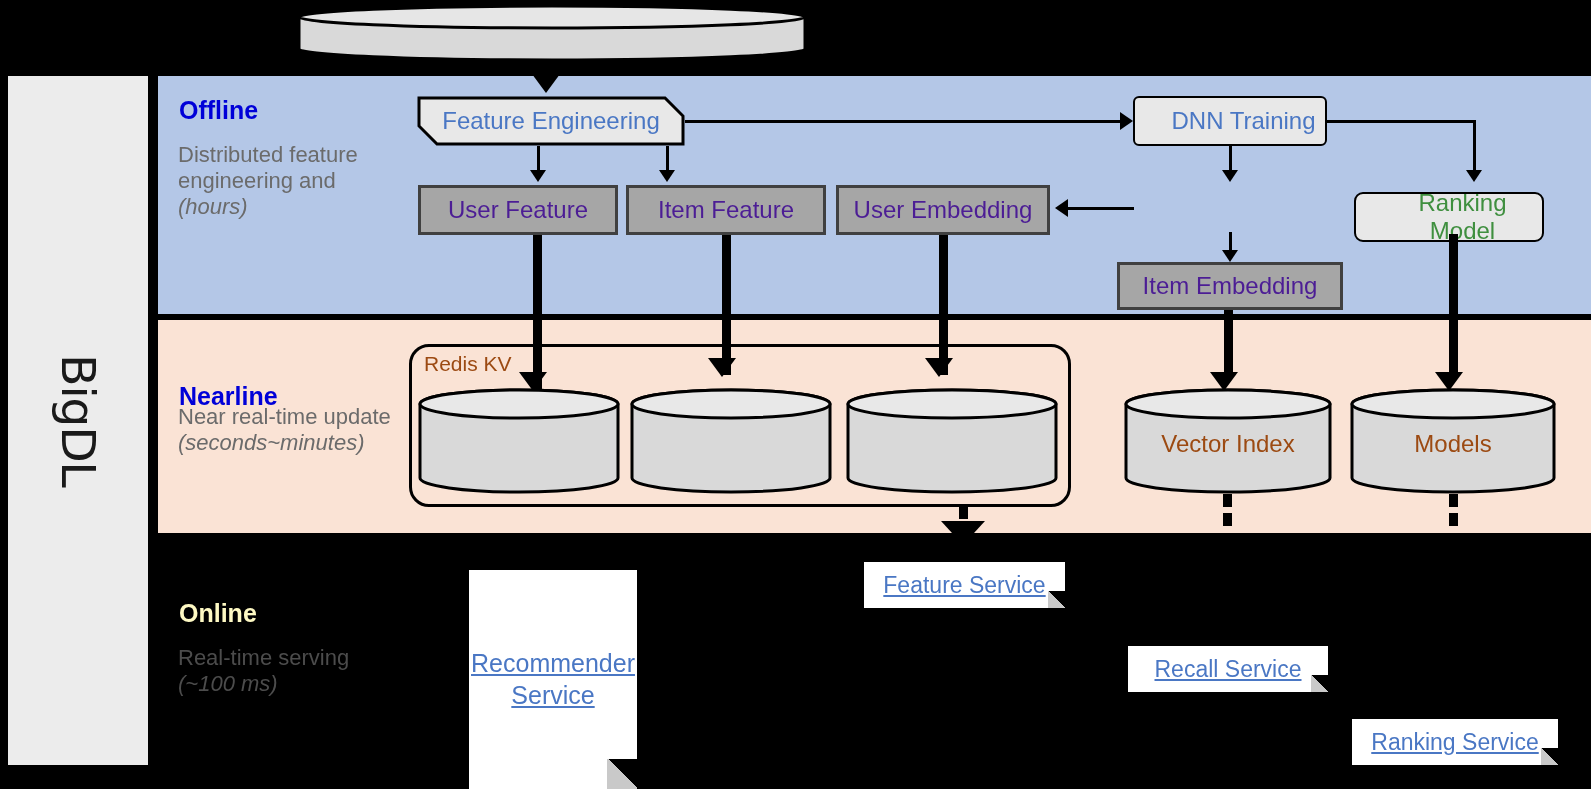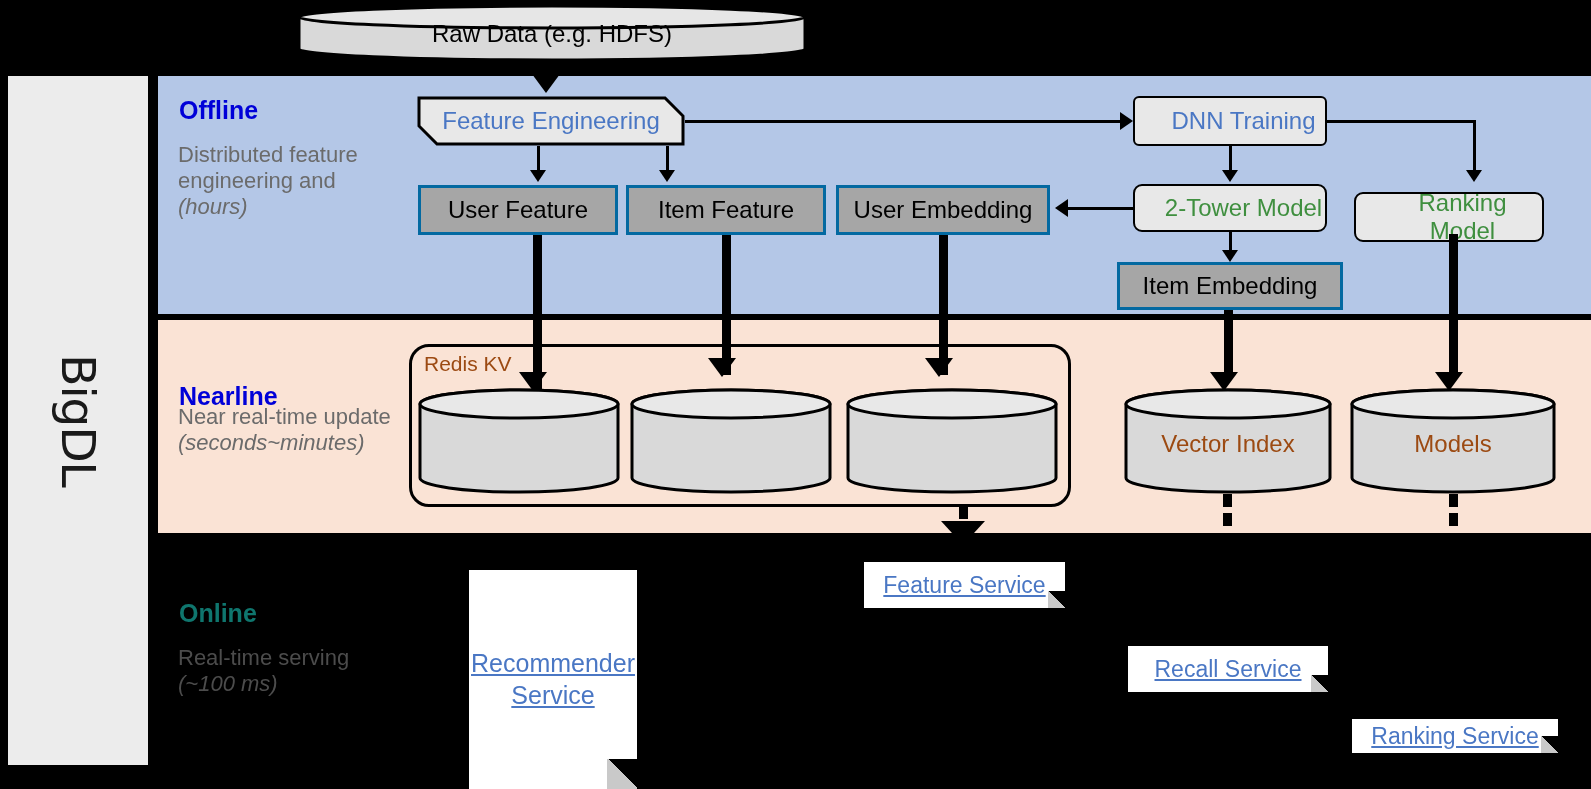--- a/index.html
+++ b/index.html
@@ -15,27 +15,27 @@
   
   #bigdl{position:absolute;left:8px;top:76px;width:140px;height:689px;background:#ececec;
          display:flex;align-items:center;justify-content:center;}
   #bigdl span{transform:rotate(90deg);font-size:47px;color:#1a1a1a;white-space:nowrap;
               font-family:"DejaVu Sans",sans-serif;letter-spacing:-1px;}
 
   
   .band-title{position:absolute;font-size:25px;font-weight:bold;color:#0000d8;}
   .band-sub{position:absolute;font-size:22px;color:#6b6b6b;line-height:1.18;width:230px;}
   .band-sub i{font-style:italic;}
-  #online-title{color:#0f766e;}
+  #online-title{color:#fef9c3;}
   #online-sub{color:#4c4c4c;}
 
   
   .box{position:absolute;box-sizing:border-box;display:flex;align-items:center;
        justify-content:center;text-align:center;}
-  .gray-box{background:#a6a6a6;border:3px solid #0369a1;color:#000000;font-size:24px;}
+  .gray-box{background:#a6a6a6;border:3px solid #404040;color:#4c1d95;font-size:24px;}
   .proc-box{background:#e8e8e8;border:2.5px solid #000;border-radius:9px;font-size:24px;padding-left:27px;}
   .blue-text{color:#4a77c4;}
   .green-text{color:#3f8f3f;}
   .brown-text{color:#9c4a12;}
   #fe-border{position:absolute;}
   #fe-border svg{display:block;}
 
   
   .cyl{position:absolute;}
   .cyl svg{display:block;overflow:visible;}
@@ -91,44 +91,40 @@
 
   <div class="band-title" id="online-title" style="left:179px;top:599px;">Online</div>
   <div class="band-sub" id="online-sub" style="left:178px;top:645px;"><span>Real-time serving </span><i>(~100 ms)</i></div>
 
   <div class="cyl" style="left:296px;top:4px;">
     <svg width="512" height="58" viewBox="0 0 512 58">
       <path d="M3,13 A253,11 0 0 1 509,13 L509,45 A253,11 0 0 1 3,45 Z" fill="#d9d9d9" stroke="#000" stroke-width="3"></path>
       <ellipse cx="256" cy="13" rx="253" ry="11" fill="#e6e6e6" stroke="#000" stroke-width="3"></ellipse>
     </svg>
   </div>
-  <div class="cyl-label" style="left:296px;top:20px;width:512px;">Raw Data (e.g. HDFS)</div>
 
   <div class="conn thick-v" style="left:546px;top:60px;height:18px;"></div>
   <div class="arrow-down-thick" style="left:532px;top:74px;"></div>
 
   <div id="fe-border" style="left:417px;top:96px;">
     <svg width="268" height="50" viewBox="0 0 268 50">
       <path d="M2,2 L248,2 L266,20 L266,48 L20,48 L2,30 Z" fill="#e8e8e8" stroke="#000" stroke-width="3"></path>
     </svg>
   </div>
   <div class="box" id="feature-engineering-label" style="left:417px;top:96px;width:268px;height:50px;font-size:24px;">
     <span class="blue-text">Feature Engineering</span>
   </div>
 
   <div class="box proc-box" id="dnn-training" style="left:1133px;top:96px;width:194px;height:50px;border-radius:6px;">
     <span class="blue-text">DNN Training</span>
   </div>
 
   <div class="conn thin-h" style="left:685px;top:120px;width:435px;"></div>
   <div class="arrow-right-thin" style="left:1120px;top:112px;"></div>
 
-  <div class="box proc-box" id="two-tower" style="left:1133px;top:184px;width:194px;height:48px;">
-    <span class="green-text">2-Tower Model</span>
-  </div>
 
   <div class="conn thin-v" style="left:1229px;top:146px;height:26px;"></div>
   <div class="arrow-down-thin" style="left:1222px;top:170px;"></div>
 
   <div class="box proc-box" id="ranking-model" style="left:1354px;top:184px;width:190px;height:50px;margin-top:8px;">
     <span class="green-text">Ranking Model</span>
   </div>
 
   <div class="conn thin-h" style="left:1327px;top:120px;width:148px;"></div>
   <div class="conn thin-v" style="left:1473px;top:120px;height:52px;"></div>
@@ -228,18 +224,18 @@
   <div class="doc" style="left:864px;top:562px;width:201px;height:46px;font-size:23px;">
     <span>Feature Service</span>
     <span class="fold"></span>
   </div>
 
   <div class="doc" style="left:1128px;top:646px;width:200px;height:46px;font-size:23px;">
     <span>Recall Service</span>
     <span class="fold"></span>
   </div>
 
-  <div class="doc" style="left:1352px;top:719px;width:206px;height:34px;font-size:23px;">
+  <div class="doc" style="left:1352px;top:719px;width:206px;height:46px;font-size:23px;">
     <span>Ranking Service</span>
     <span class="fold"></span>
   </div>
 
 </div>
 
 </body></html>

